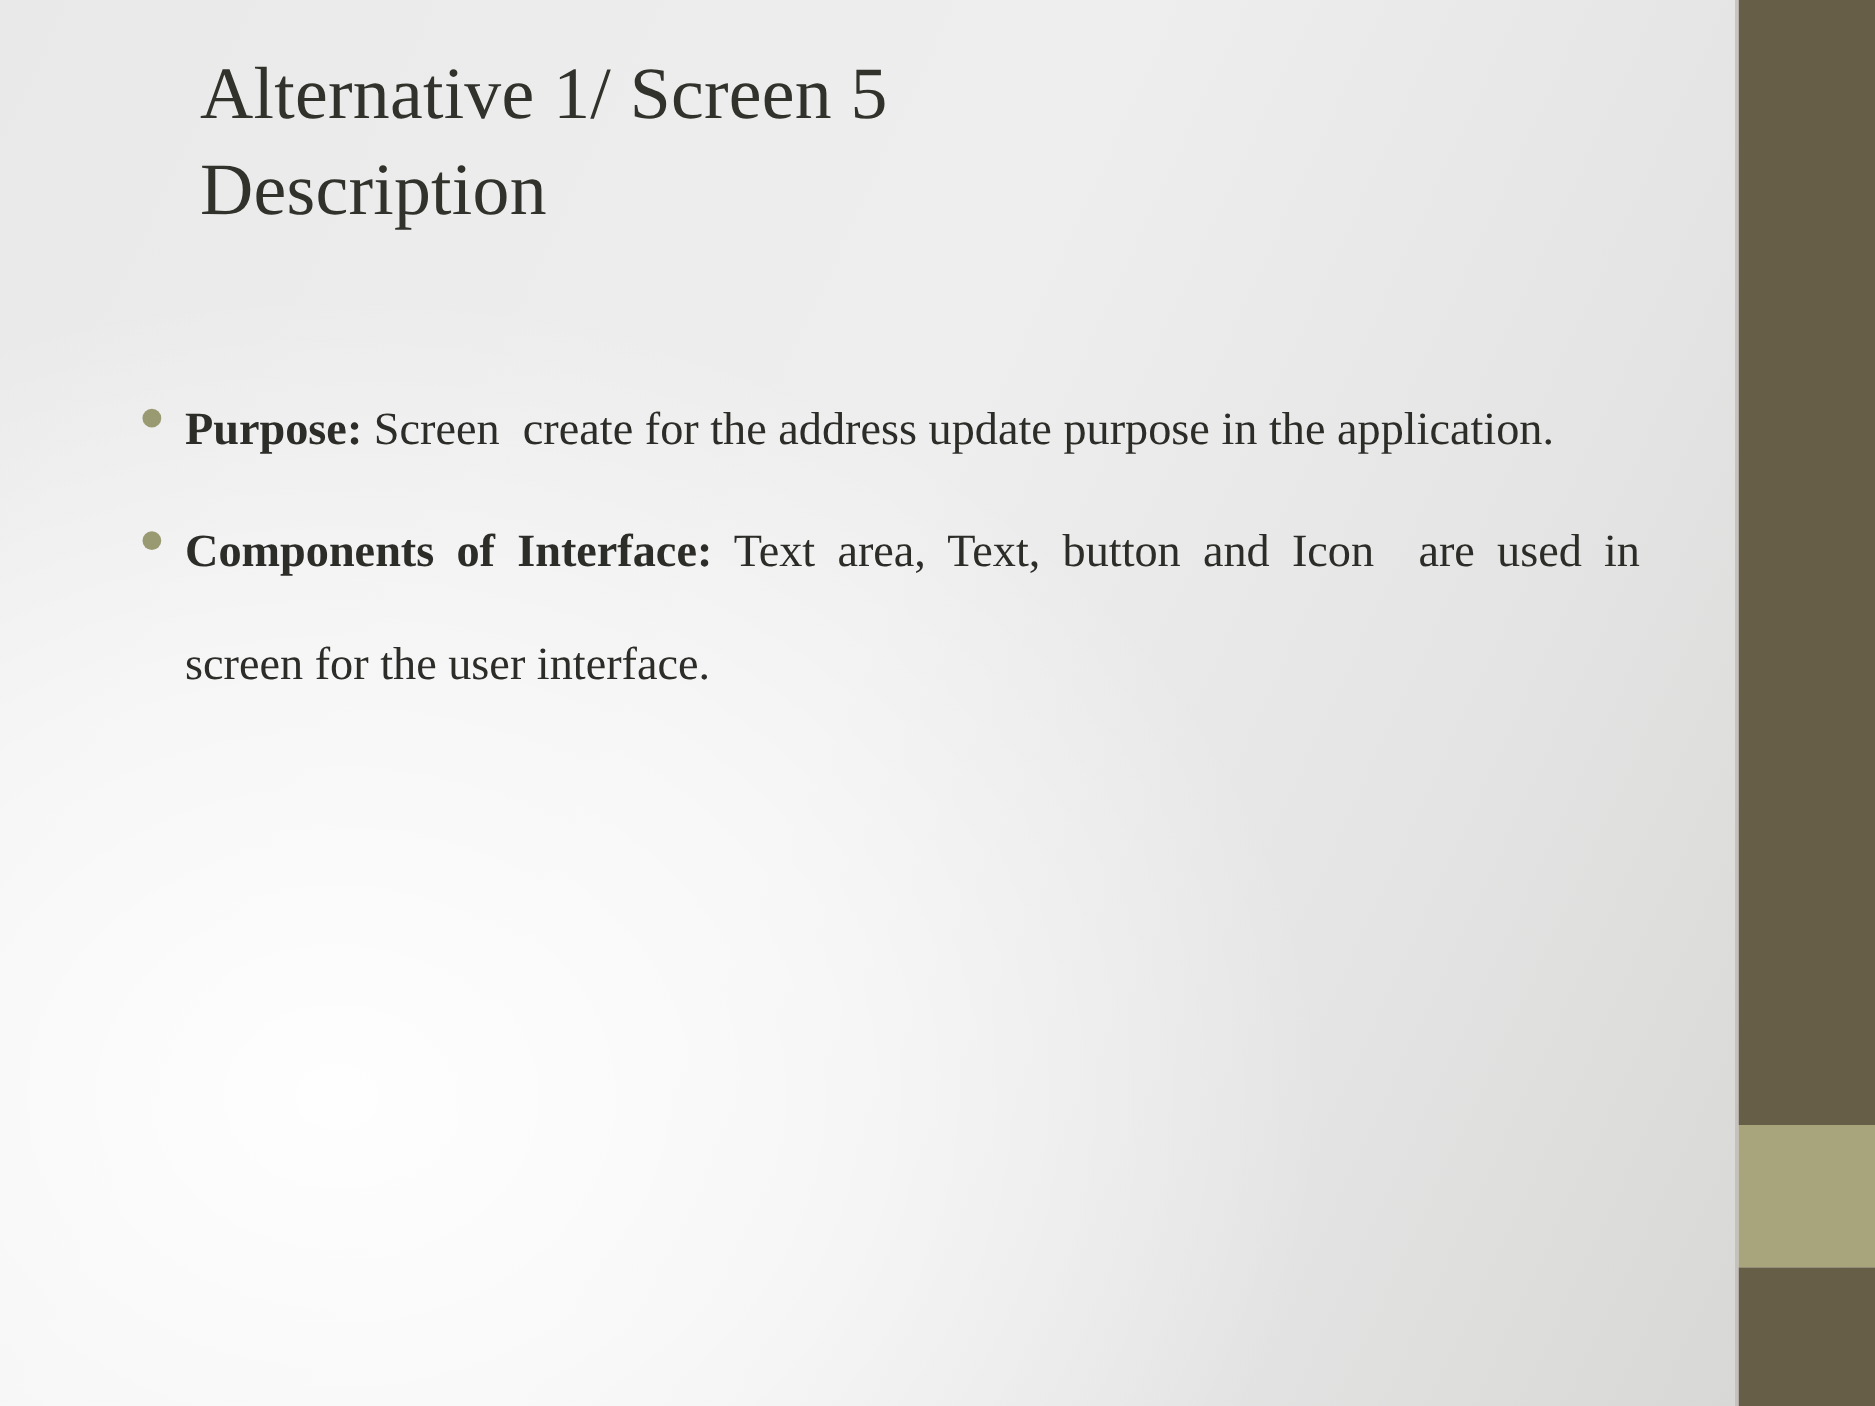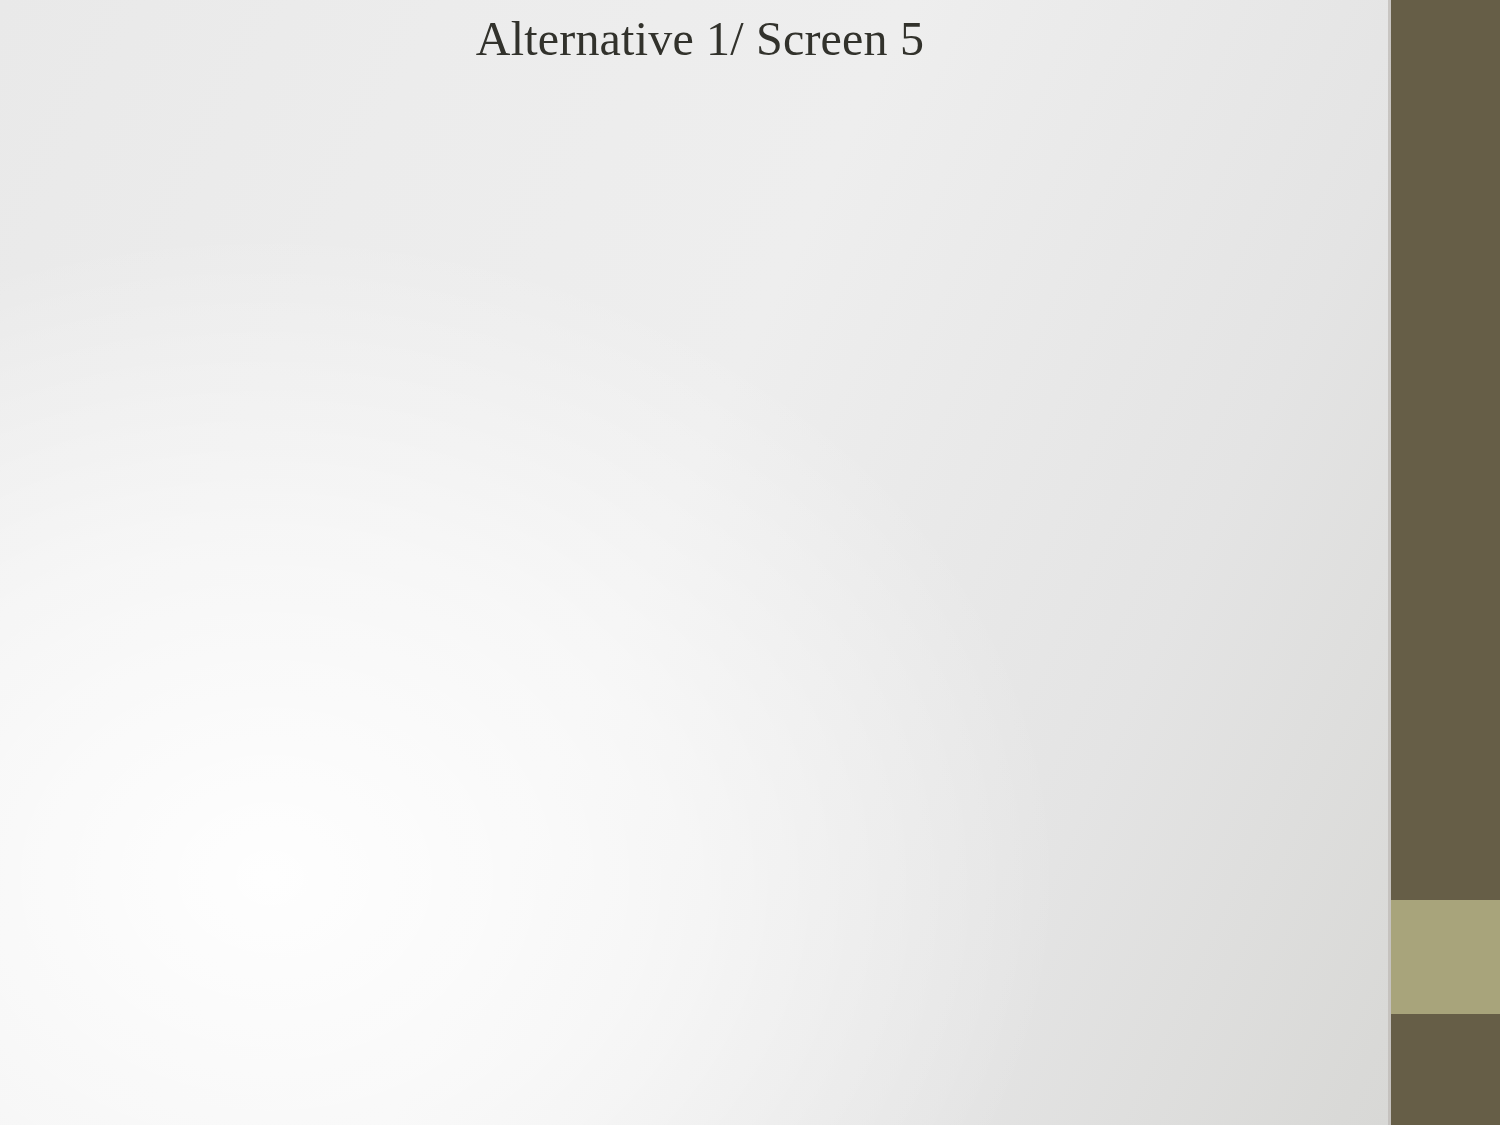--- a/index.html
+++ b/index.html
@@ -51,26 +51,25 @@
     top: 0;
     left: 1388px;
     width: 3px;
     height: 1125px;
     background: rgba(190,186,182,0.75);
   }
 
   
   .title-block {
     position: absolute;
-    top: 8px;
+    top: 36px;
     left: 160px;
     width: 1080px;
-    text-align: center;
     color: #32322c;
-    font-size: 48px;
+    font-size: 59px;
     line-height: 1.30;
     letter-spacing: 0.2px;
   }
   .title-line { display: block; }
 
   
   .body-block {
     position: absolute;
     top: 299px;
     left: 104px;
@@ -113,21 +112,30 @@
 
   <div class="band-edge"></div>
   <div class="right-band">
     <div class="band-seg band-top"></div>
     <div class="band-seg band-accent"></div>
     <div class="band-seg band-bottom"></div>
   </div>
 
   <div class="title-block">
     <span class="title-line">Alternative 1/ Screen 5</span>
+    <span class="title-line">Description</span>
   </div>
 
   <div class="body-block">
 
+    <div class="bullet-row">
+      <span class="bullet-dot"></span>
+      <span class="bullet-text"><span class="lead">Purpose:</span><span> Screen  create for the address update purpose in the application.</span></span>
+    </div>
 
+    <div class="bullet-row">
+      <span class="bullet-dot"></span>
+      <span class="bullet-text"><span class="lead">Components of Interface:</span><span> Text area, Text, button and Icon  are used in screen for the user interface.</span></span>
+    </div>
 
 
   </div>
 </div>
 
 </body></html>

